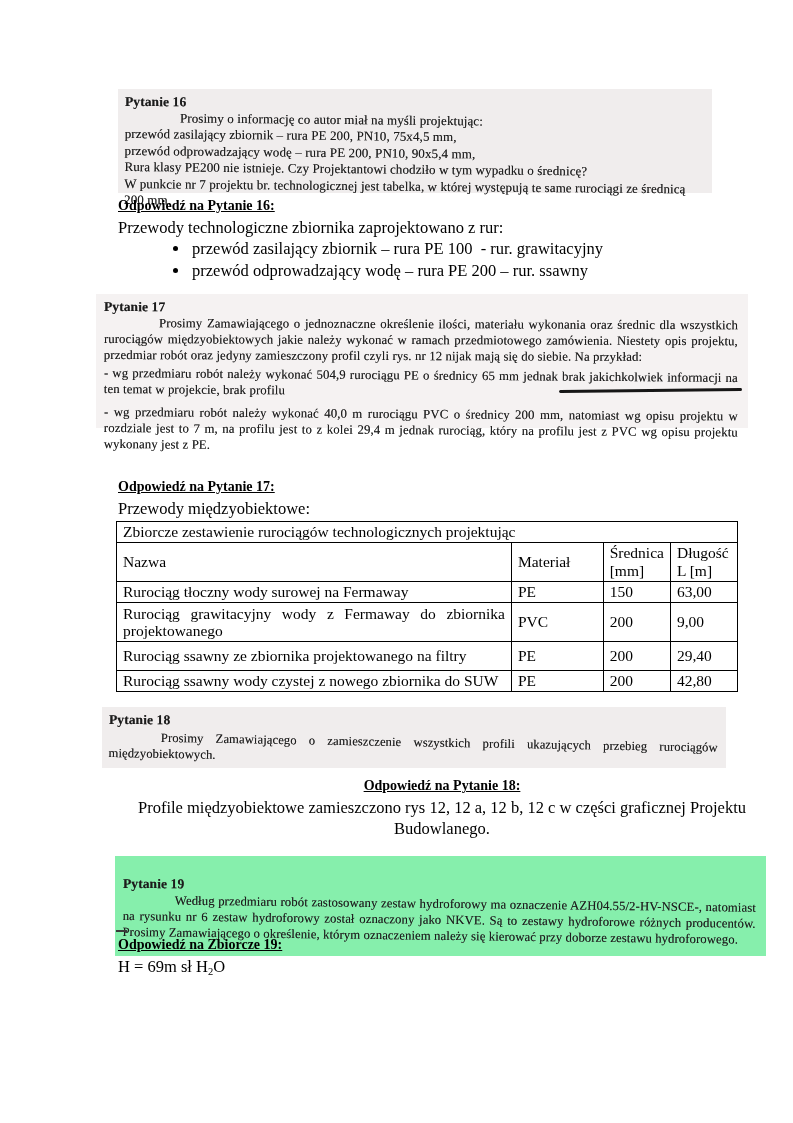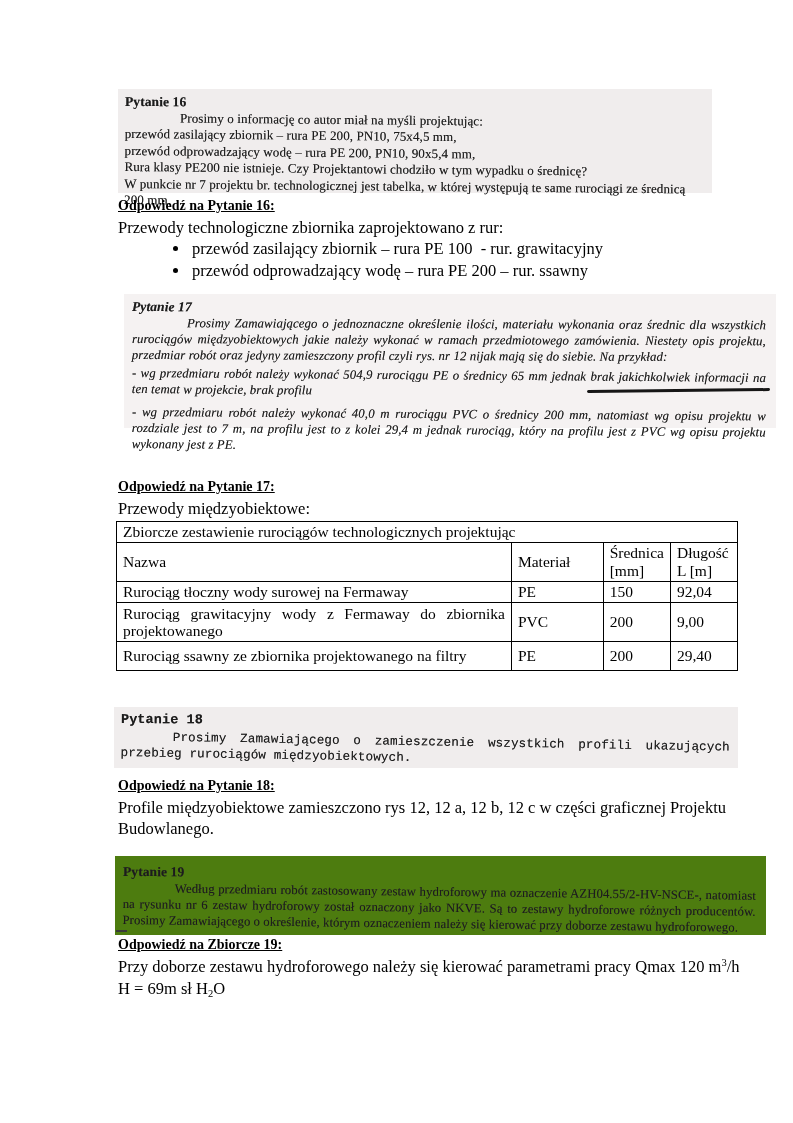--- a/index.html
+++ b/index.html
@@ -32,53 +32,53 @@
     font-size: 13px;
     line-height: 16.4px;
     transform-origin: left top;
   }
   .scan-para { text-align: justify; }
   .sl-indent { text-indent: 55px; }
 
   .scan16 { left:90px; top:89px; width:594px; height:104px; background:#f0eded; padding:5px 8px 0 7px; }
   .scan16 .scan-body { transform: rotate(0.55deg); transform-origin: left top; }
 
-  .scan17 { left:96px; top:294px; width:652px; height:134px; background:#f5f2f2; padding:5px 10px 0 8px;font-style:italic; }
+  .scan17 { left:68px; top:294px; width:652px; height:134px; background:#f5f2f2; padding:5px 10px 0 8px; }
   .scan17 .scan-para { font-size:12.8px; line-height:16.2px; }
   .scan17 .p-intro { transform: rotate(0.2deg); }
   .scan17 .p-item1 { transform: rotate(0.45deg); margin-top:1px; }
   .scan17 .p-item2 { transform: rotate(0.4deg); margin-top:7px; }
   .scan17-bar {
     position:absolute; left:463px; top:95px; width:183px; height:3px;
     background:#161616; border-radius:2px; transform: rotate(-0.6deg);
   }
 
-  .scan18 { left:86px; top:707px; width:624px; height:61px; background:#f0eded; padding:5px 8px 0 7px;font-family:Liberation Mono, monospace; }
+  .scan18 { left:74px; top:707px; width:624px; height:61px; background:#f0eded; padding:5px 8px 0 7px; }
   .scan18 .scan-para { font-size:12.6px; line-height:16px; transform: rotate(1.0deg); text-indent:52px; margin-top:1px; }
 
-  .scan19 { left:87px; top:856px; width:651px; height:79px; background:#4d7c0f; padding:8px 10px 0 8px; }
+  .scan19 { left:87px; top:856px; width:651px; height:100px; background:#86efac; padding:20px 10px 0 8px; }
   .scan19 .scan-para { font-size:12.7px; line-height:16.2px; transform: rotate(0.7deg); text-indent:52px; }
 
   .scan-artifact-dash { position:absolute; left:88px; top:930px; width:11px; height:2px; background:#3a3a3a; }
 
   
   .answer { font-size:16.5px; line-height:21.5px; }
   .answer-heading {
     font-size:14px; font-weight:bold; margin:0;
     text-decoration: underline;
   }
   .answer-text { margin:0; }
   .pre { white-space: pre-line; }
   .bullet-list { margin:0; padding:0 0 0 72px; list-style: disc; }
   .bullet-item { margin:0; padding-left:2px; white-space: pre-wrap; }
 
   .odp16 { left:90px; top:195px; width:628px; }
   .odp17 { left:88px; top:476px; width:623px; }
   .odp17 .answer-heading, .odp17 .answer-text { padding-left:2px; }
-  .odp18 { left:90px; top:775px; width:648px; }
+  .odp18 { left:90px; top:775px; width:648px;text-align:center; }
   .odp19 { left:90px; top:934px; width:648px; }
   .odp19 p { margin:0; line-height:22.5px; }
   .odp19 sup { font-size:10.5px; line-height:0; vertical-align:6px; }
   .odp19 sub { font-size:10.5px; line-height:0; vertical-align:-3px; }
 
   
   .pipes-table {
     border-collapse: collapse;
     width: 622px;
     margin-top: 2px;
@@ -150,34 +150,40 @@
           <th>Materiał</th>
           <th class="pre">Średnica
 [mm]</th>
           <th class="pre">Długość
 L [m]</th>
         </tr>
         <tr>
           <td class="cell-name">Rurociąg tłoczny wody surowej na Fermaway</td>
           <td>PE</td>
           <td>150</td>
-          <td>92,04</td>
+          <td>63,00</td>
         </tr>
         <tr>
           <td class="cell-name">Rurociąg grawitacyjny wody z Fermaway do zbiornika projektowanego</td>
           <td>PVC</td>
           <td>200</td>
           <td>9,00</td>
         </tr>
         <tr class="row-pad">
           <td class="cell-name">Rurociąg ssawny ze zbiornika projektowanego na filtry</td>
           <td>PE</td>
           <td>200</td>
           <td>29,40</td>
         </tr>
+        <tr>
+          <td class="cell-name">Rurociąg ssawny wody czystej  z nowego zbiornika do SUW</td>
+          <td>PE</td>
+          <td>200</td>
+          <td>42,80</td>
+        </tr>
       </tbody>
     </table>
   </section>
 
   <section class="scan scan18">
     <div class="scan-title">Pytanie 18</div>
     <div class="scan-para">Prosimy Zamawiającego o zamieszczenie wszystkich profili ukazujących przebieg rurociągów międzyobiektowych.</div>
   </section>
 
   <section class="answer odp18">
@@ -188,17 +194,16 @@
 
   <section class="scan scan19">
     <div class="scan-title">Pytanie 19</div>
     <div class="scan-para">Według przedmiaru robót zastosowany zestaw hydroforowy ma oznaczenie AZH04.55/2-HV-NSCE-, natomiast na rysunku nr 6 zestaw hydroforowy został oznaczony jako NKVE. Są to zestawy hydroforowe różnych producentów. Prosimy Zamawiającego o określenie, którym oznaczeniem należy się kierować przy doborze zestawu hydroforowego.</div>
   </section>
 
   <div class="scan-artifact-dash"></div>
 
   <section class="answer odp19">
     <h2 class="answer-heading">Odpowiedź na Zbiorcze 19:</h2>
-    <p><span>Przy doborze zestawu hydroforowego należy się kierować parametrami pracy Qmax 120 m</span><sup>3</sup><span>/h</span></p>
     <p><span>H = 69m sł H</span><sub>2</sub><span>O</span></p>
   </section>
 
 </div>
 
 </body></html>

